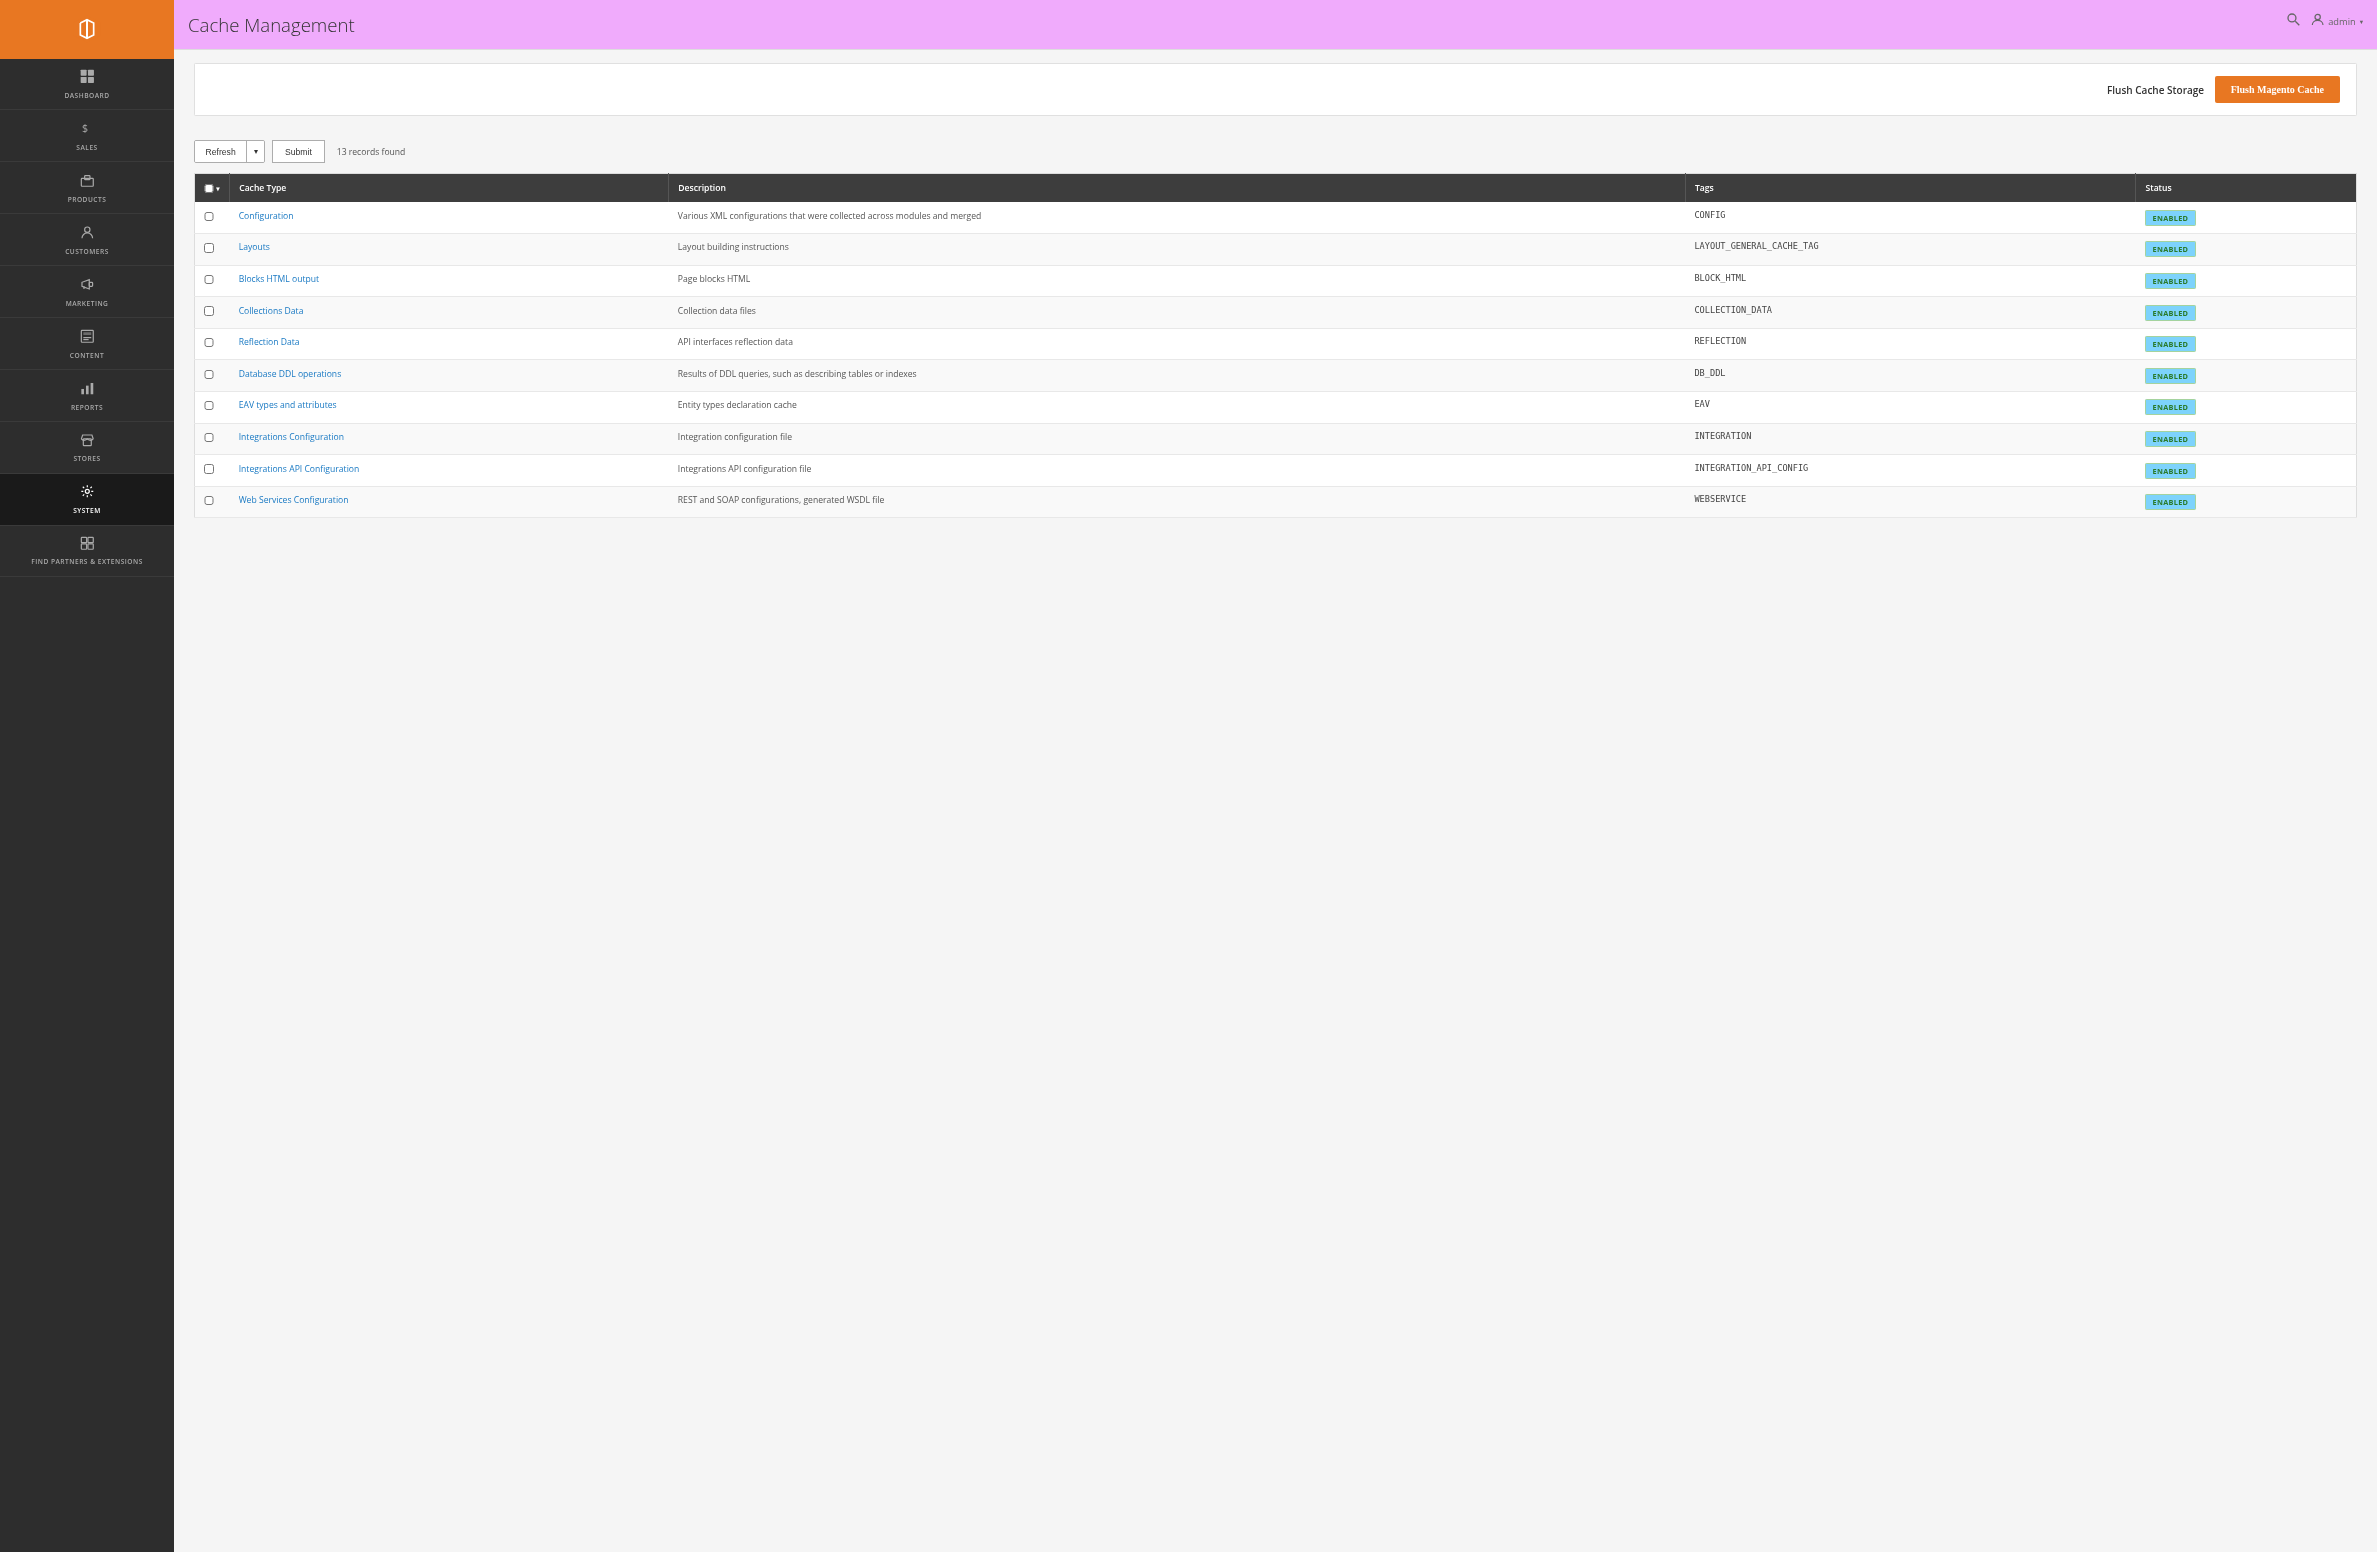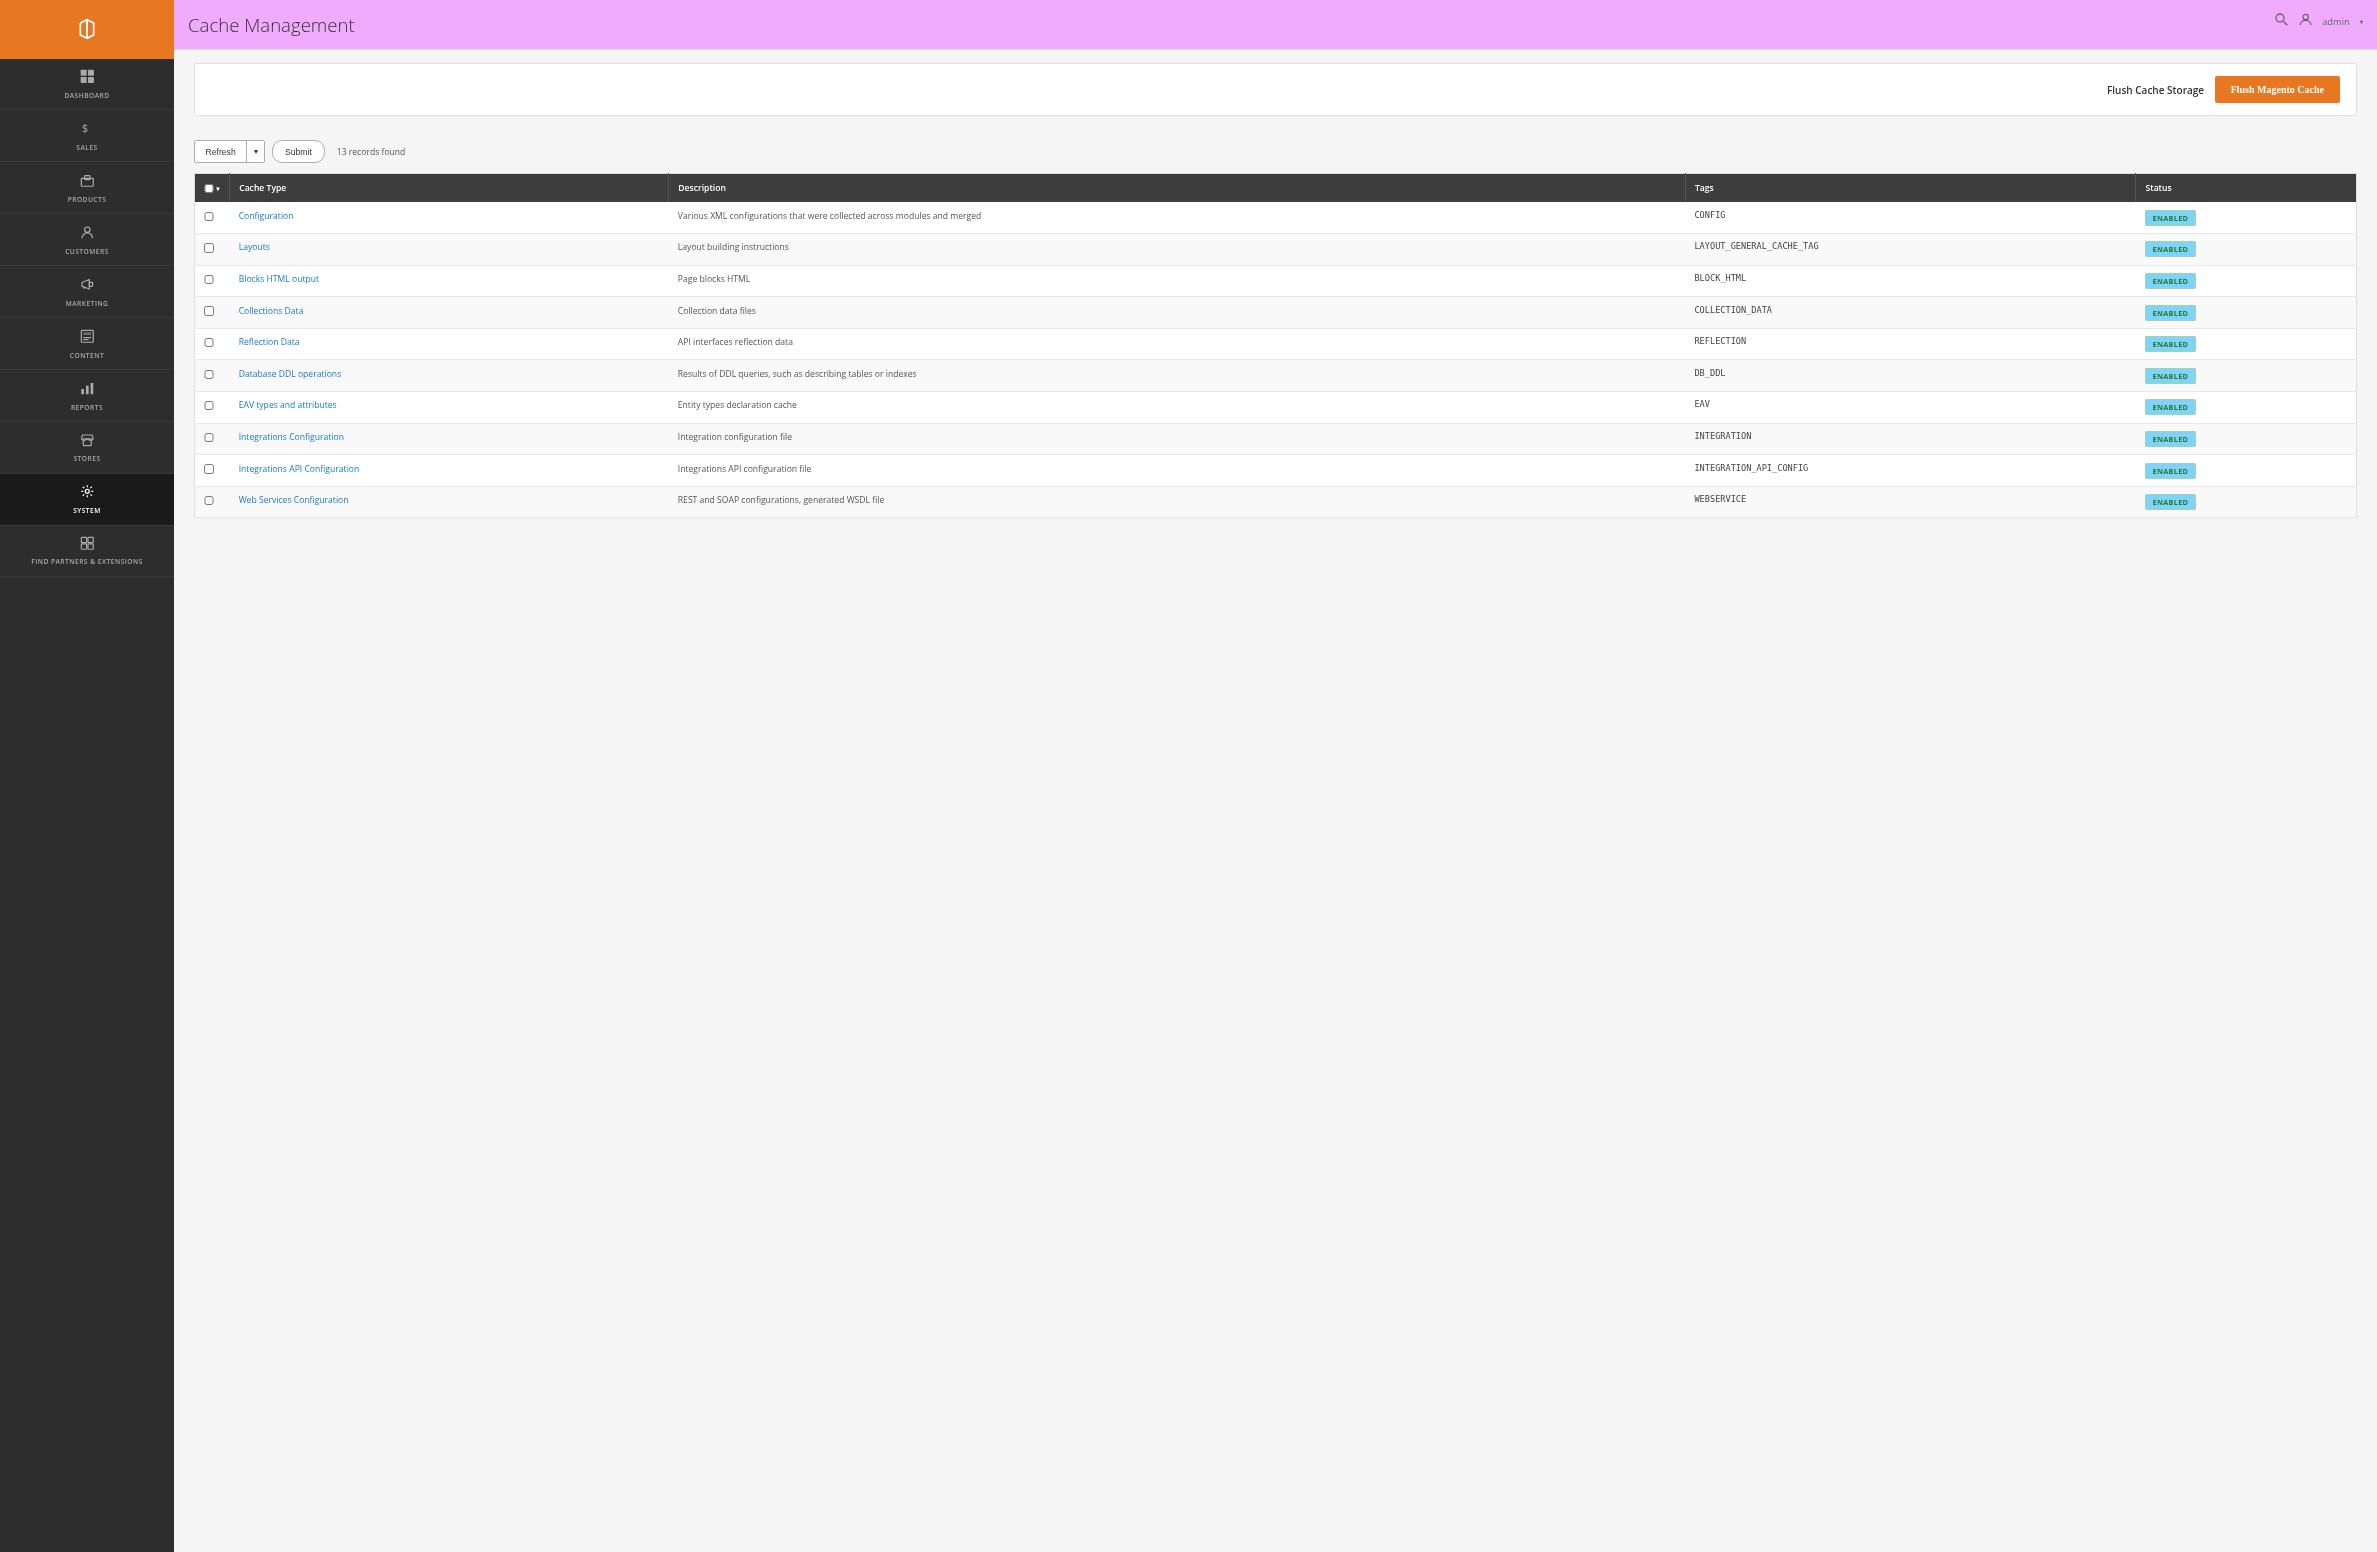--- a/index.html
+++ b/index.html
@@ -52,21 +52,21 @@
       background: #f0abfc;
       border-bottom: 0.7px solid #ddd;
       padding: 12px 14px;
       display: flex;
       align-items: flex-start;
       justify-content: space-between;
     }
     .page-title { font-size: 18.6px; font-weight: 300; color: #333; }
     .header-actions { display: flex; align-items: center; gap: 10.6px; }
     .header-search { font-size: 13.3px; cursor: pointer; color: #666; }
-    .header-user { display: flex; align-items: center; gap: 10px; cursor: pointer; color: #666; font-size: 9.3px; }
+    .header-user { display: flex; align-items: center; gap: 4px; cursor: pointer; color: #666; font-size: 9.3px; }
     .header-user .avatar-icon { font-size: 13.3px; }
 
     
     .content-area { padding: 13.3px 20px; flex: 1; }
 
     
     .flush-bar {
       background: #fff;
       border: 0.7px solid #e0e0e0;
       border-radius: 1.3px;
@@ -117,21 +117,21 @@
       background: #fff;
       border: none;
       padding: 5.3px 6.6px;
       font-size: 8px;
       cursor: pointer;
       color: #333;
     }
     .submit-btn {
       background: #fff;
       border: 0.7px solid #adadad;
-      border-radius: 10px;
+      border-radius: 0;
       padding: 5.3px 12px;
       font-size: 8.6px;
       cursor: pointer;
       color: #333;
     }
     .records-count { font-size: 8.6px; color: #555; margin-left: 5.3px; }
 
     
     .cache-table { width: 100%; border-collapse: collapse; background: #fff; border: 0.7px solid #ddd; }
     .cache-table thead tr { background: #3d3d3d; color: #fff; }

